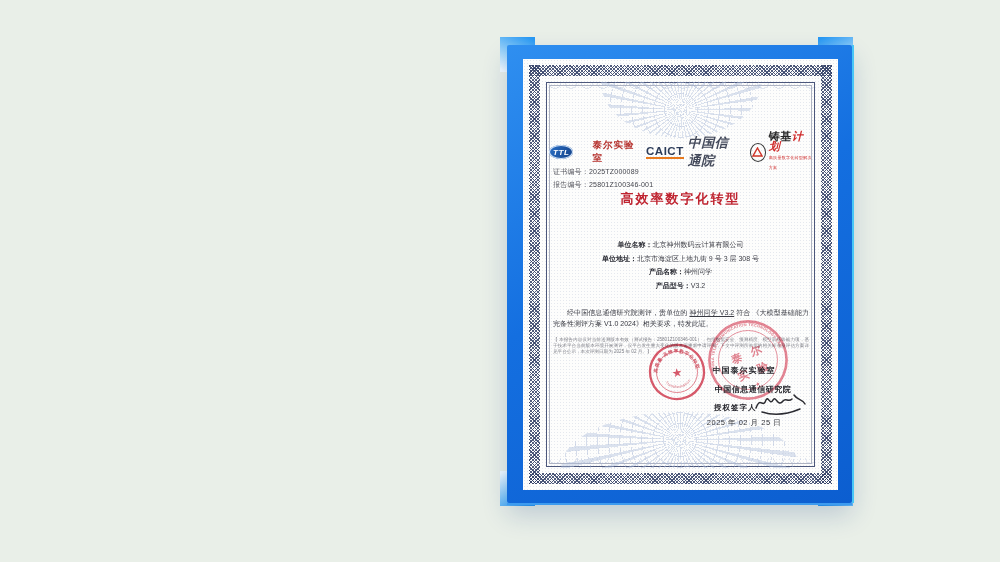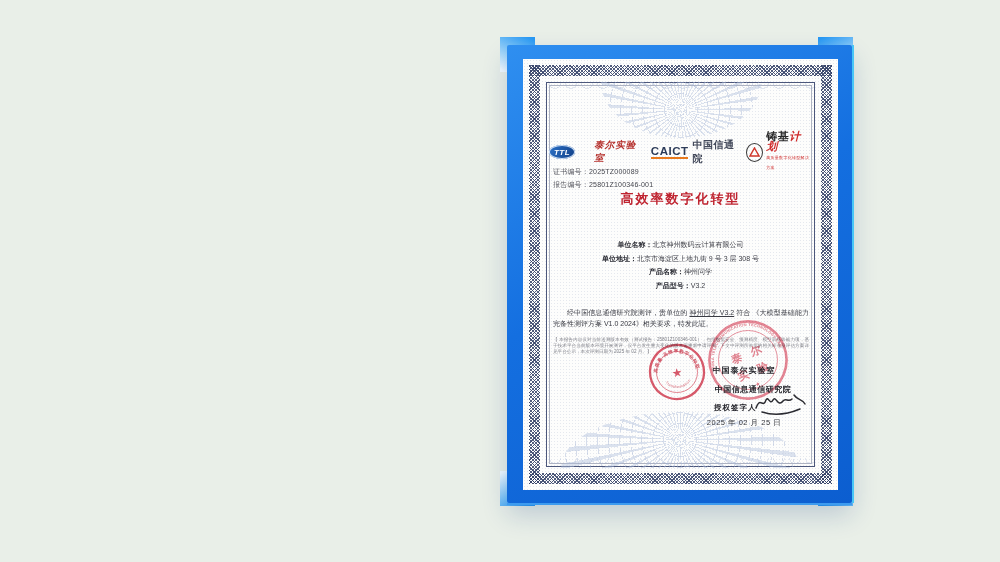--- a/index.html
+++ b/index.html
@@ -44,26 +44,26 @@
   .wave-top{left:24px;right:24px;top:24px;height:13px;}
   .wave-bottom{left:24px;right:24px;bottom:20px;height:12px;}
   
   .logos{position:absolute;left:26px;right:26px;top:78px;height:30px;display:flex;
          align-items:center;justify-content:center;gap:11px;}
   .ttl{display:flex;align-items:center;gap:19px;}
   .ttl-ellipse{width:30px;height:14px;border-radius:50%;
        background:linear-gradient(120deg,#2c72c8,#123f86);display:flex;align-items:center;justify-content:center;
        box-shadow:inset 0 0 0 1px #cfe0f5;}
   .ttl-abbr{color:#fff;font-style:italic;font-weight:bold;font-size:8px;letter-spacing:.5px;}
-  .ttl-name{color:#b5302c;font-family:"Liberation Serif","DejaVu Serif",serif;font-style:italic;
+  .ttl-name{color:#b5302c;font-family:"Liberation Serif","DejaVu Serif",serif;
             font-weight:bold;font-size:9.5px;letter-spacing:1px;}
   .caict{display:flex;align-items:center;gap:4px;}
   .caict-abbr{font-size:11.5px;font-weight:800;color:#2d3c59;letter-spacing:.5px;
               border-bottom:2.5px solid #e87a1e;line-height:12px;}
-  .caict-name{font-size:10px;font-weight:bold;color:#43495a;letter-spacing:.5px;}
+  .caict-name{font-size:13px;font-weight:bold;color:#43495a;letter-spacing:.5px;font-style:italic;}
   .zj{display:flex;align-items:center;gap:3px;}
   .zj-circle{width:17px;height:17px;border:1.4px solid #3a3a3a;border-radius:50%;
              display:flex;align-items:center;justify-content:center;}
   .zj-text{display:flex;flex-direction:column;line-height:10px;}
   .zj-row{font-size:11px;font-weight:800;letter-spacing:.5px;}
   .zj-dark{color:#272727;} .zj-red{color:#cf2b2b;font-style:italic;}
   .zj-tag{font-size:4px;color:#cf2b2b;letter-spacing:.3px;margin-top:1.5px;}
   
   .num-line{position:absolute;left:30px;font-size:7px;line-height:9px;color:#45464e;letter-spacing:.2px;}
   .num-label{color:#56575f;}

